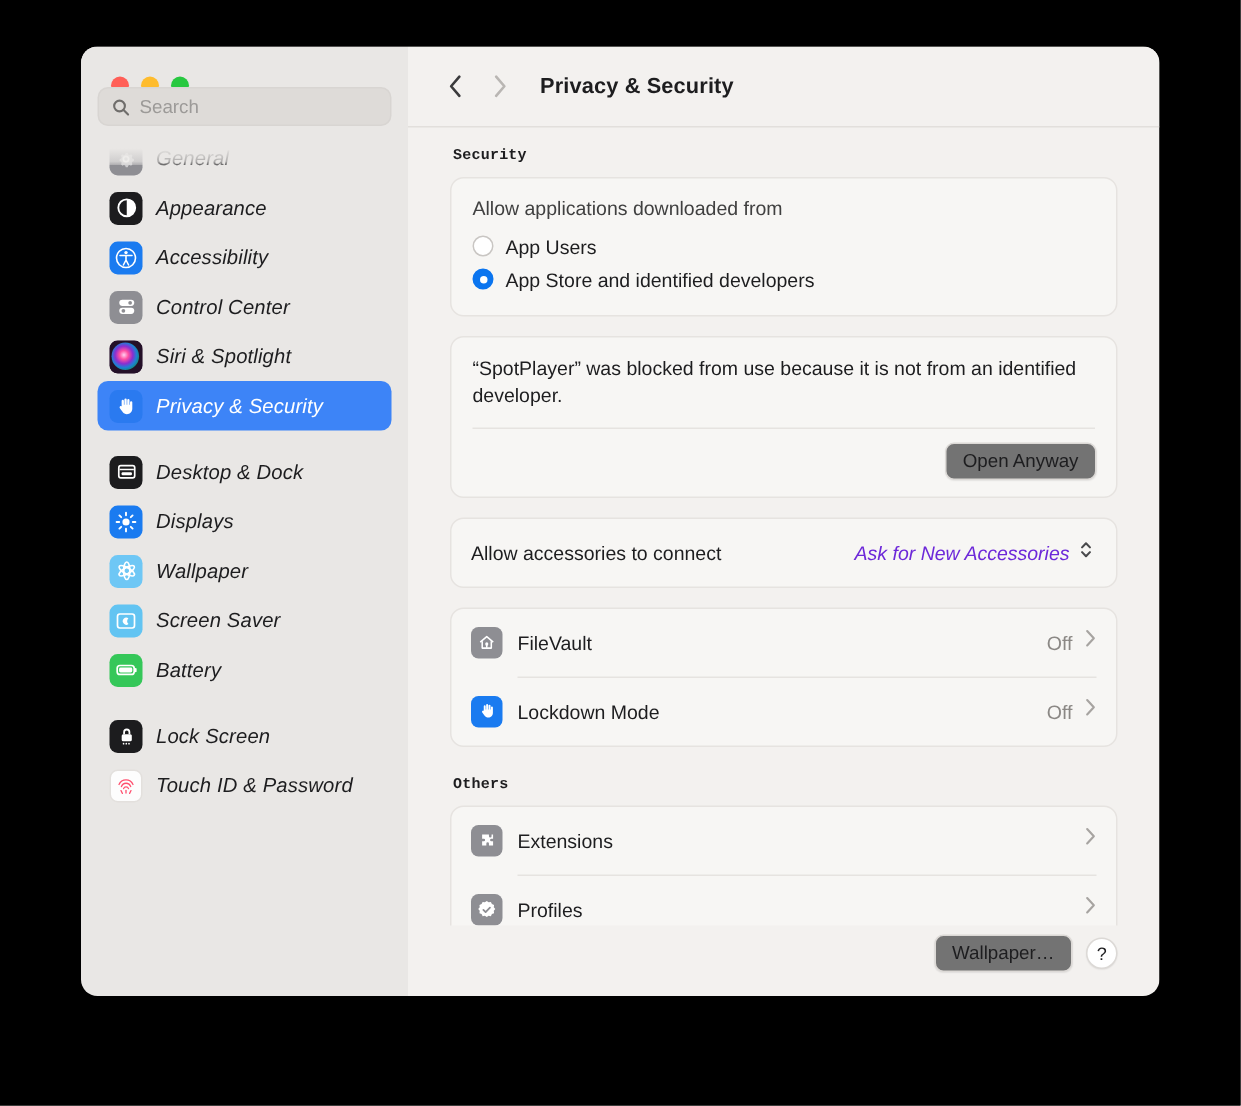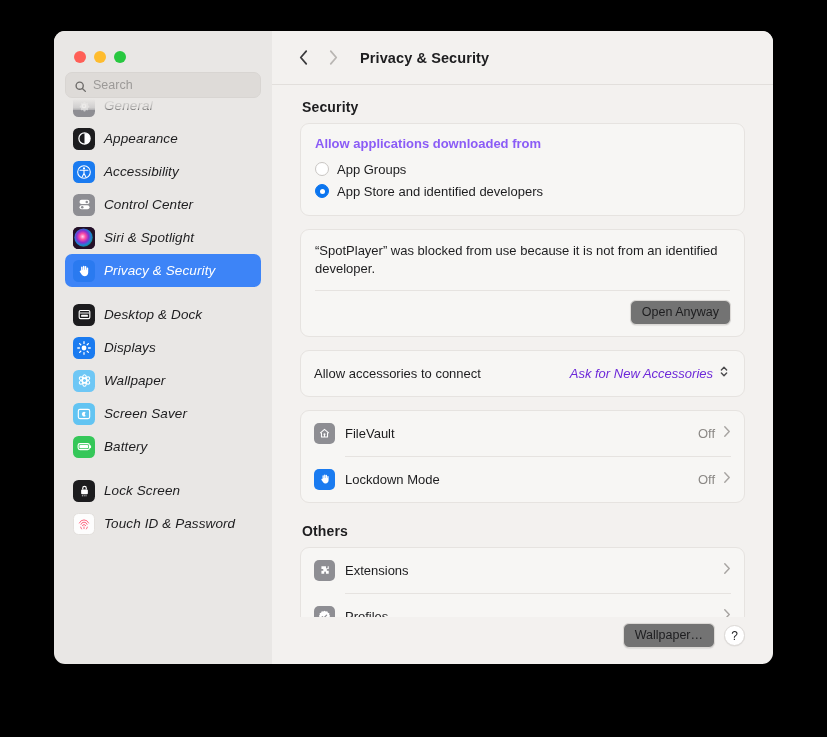--- a/index.html
+++ b/index.html
@@ -32,21 +32,21 @@
   .traffic {
     position: absolute; top: 20px; left: 20px;
     display: flex; gap: 8px; z-index: 6;
   }
   .light { width: 12px; height: 12px; border-radius: 50%; }
   .light.red    { background: #ff5f57; }
   .light.yellow { background: #febc2e; }
   .light.green  { background: #28c840; }
 
   .search-wrap {
-    position: absolute; top: 41px; left: 11px; right: 11px;
+    position: absolute; top: 27px; left: 11px; right: 11px;
     height: 26px; z-index: 6;
   }
   .search-box {
     width: 100%; height: 100%;
     background: #dedbd8;
     border: 1px solid #d8d5d2;
     border-radius: 7px;
     display: flex; align-items: center;
     padding: 0 8px; gap: 6px;
   }
@@ -115,32 +115,32 @@
     font-size: 14.5px; font-weight: bold; color: #1d1d1f;
     margin-left: 12px; letter-spacing: .1px;
   }
 
   .scroll {
     flex: 1 1 auto;
     padding: 14px 28px 0 28px;
     overflow: hidden;
   }
   .sec-title {
-    font-size: 14px; font-weight: bold; color: #1d1d1f;
-    margin: 0 0 8px 2px; letter-spacing: .15px;
+    font-size: 10px; font-weight: bold; color: #1d1d1f;
+    margin: 0 0 8px 2px; letter-spacing: .15px; font-family: Liberation Mono, monospace;
   }
   .card {
     background: #f7f6f4;
     border: 1px solid #e6e3e0;
     border-radius: 9px;
     margin-bottom: 13px;
   }
 
   .card-pad { padding: 12px 14px 13px 14px; }
-  .field-label { font-size: 13px; color: #8b5cf6; margin-bottom: 7px; font-weight: bold; }
+  .field-label { font-size: 13px; color: #404040; margin-bottom: 7px; }
 
   .radio-row { display: flex; align-items: center; gap: 8px; height: 22px; }
   .radio {
     width: 14px; height: 14px; border-radius: 50%;
     flex: 0 0 14px;
     background: #ffffff;
     border: 1px solid #c9c6c3;
     display: flex; align-items: center; justify-content: center;
   }
   .radio.on { background: #0b75ef; border-color: #0b75ef; }
@@ -412,21 +412,21 @@
     <div class="scroll">
 
       <div class="sec-title">Security</div>
 
       <div class="card">
         <div class="card-pad">
           <div class="field-label">Allow applications downloaded from</div>
 
           <div class="radio-row">
             <span class="radio"></span>
-            <span class="radio-label">App Groups</span>
+            <span class="radio-label">App Users</span>
           </div>
 
           <div class="radio-row">
             <span class="radio on"></span>
             <span class="radio-label">App Store and identified developers</span>
           </div>
         </div>
       </div>
 
       <div class="card">

